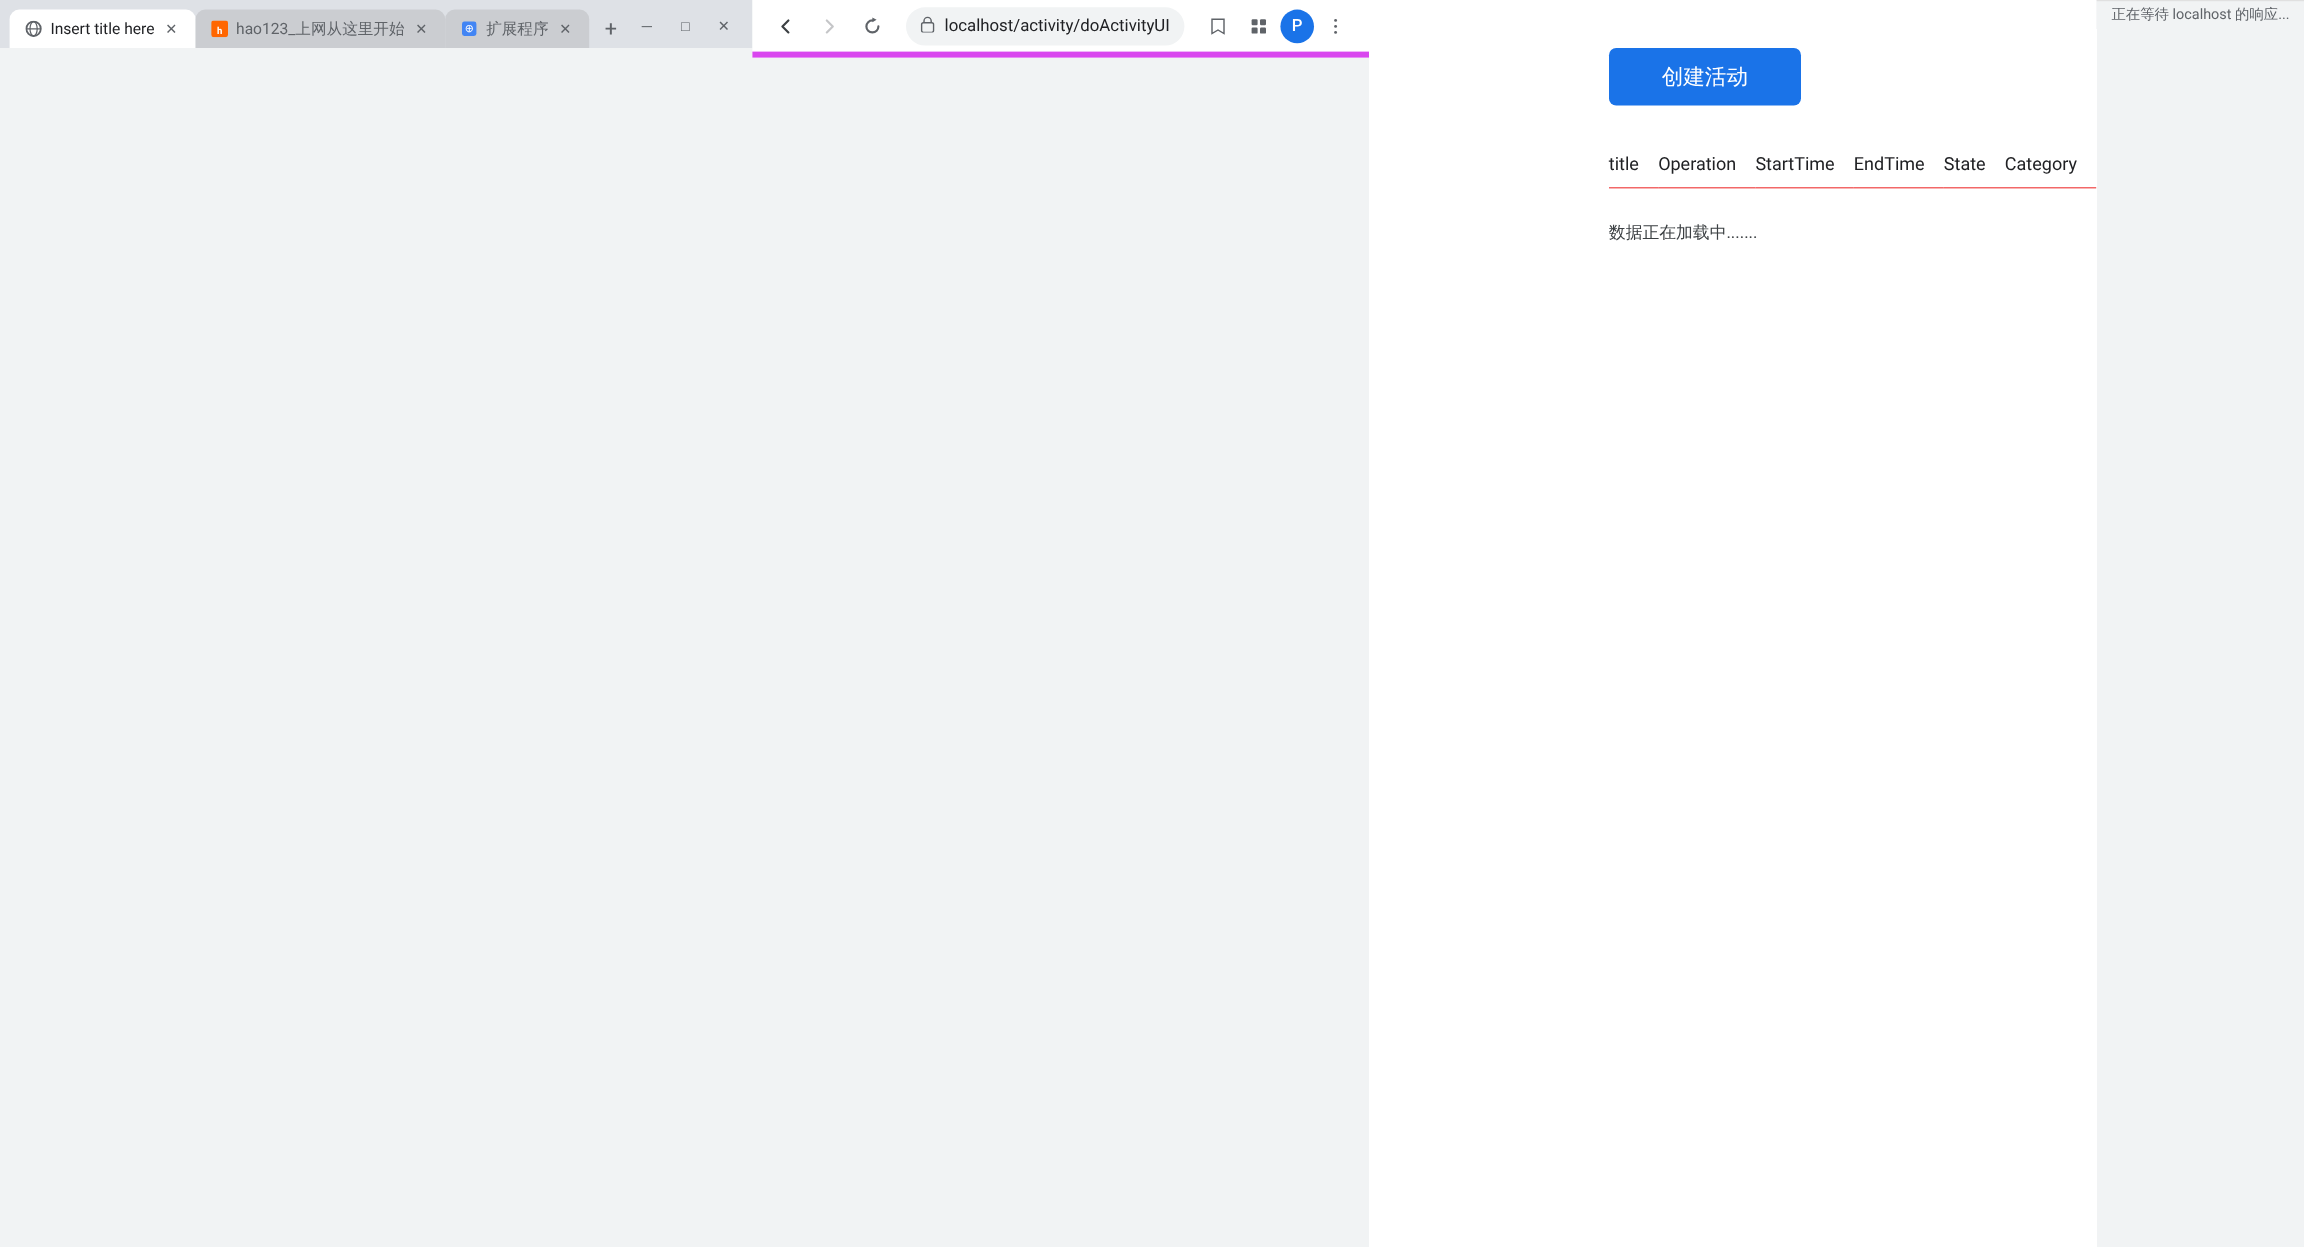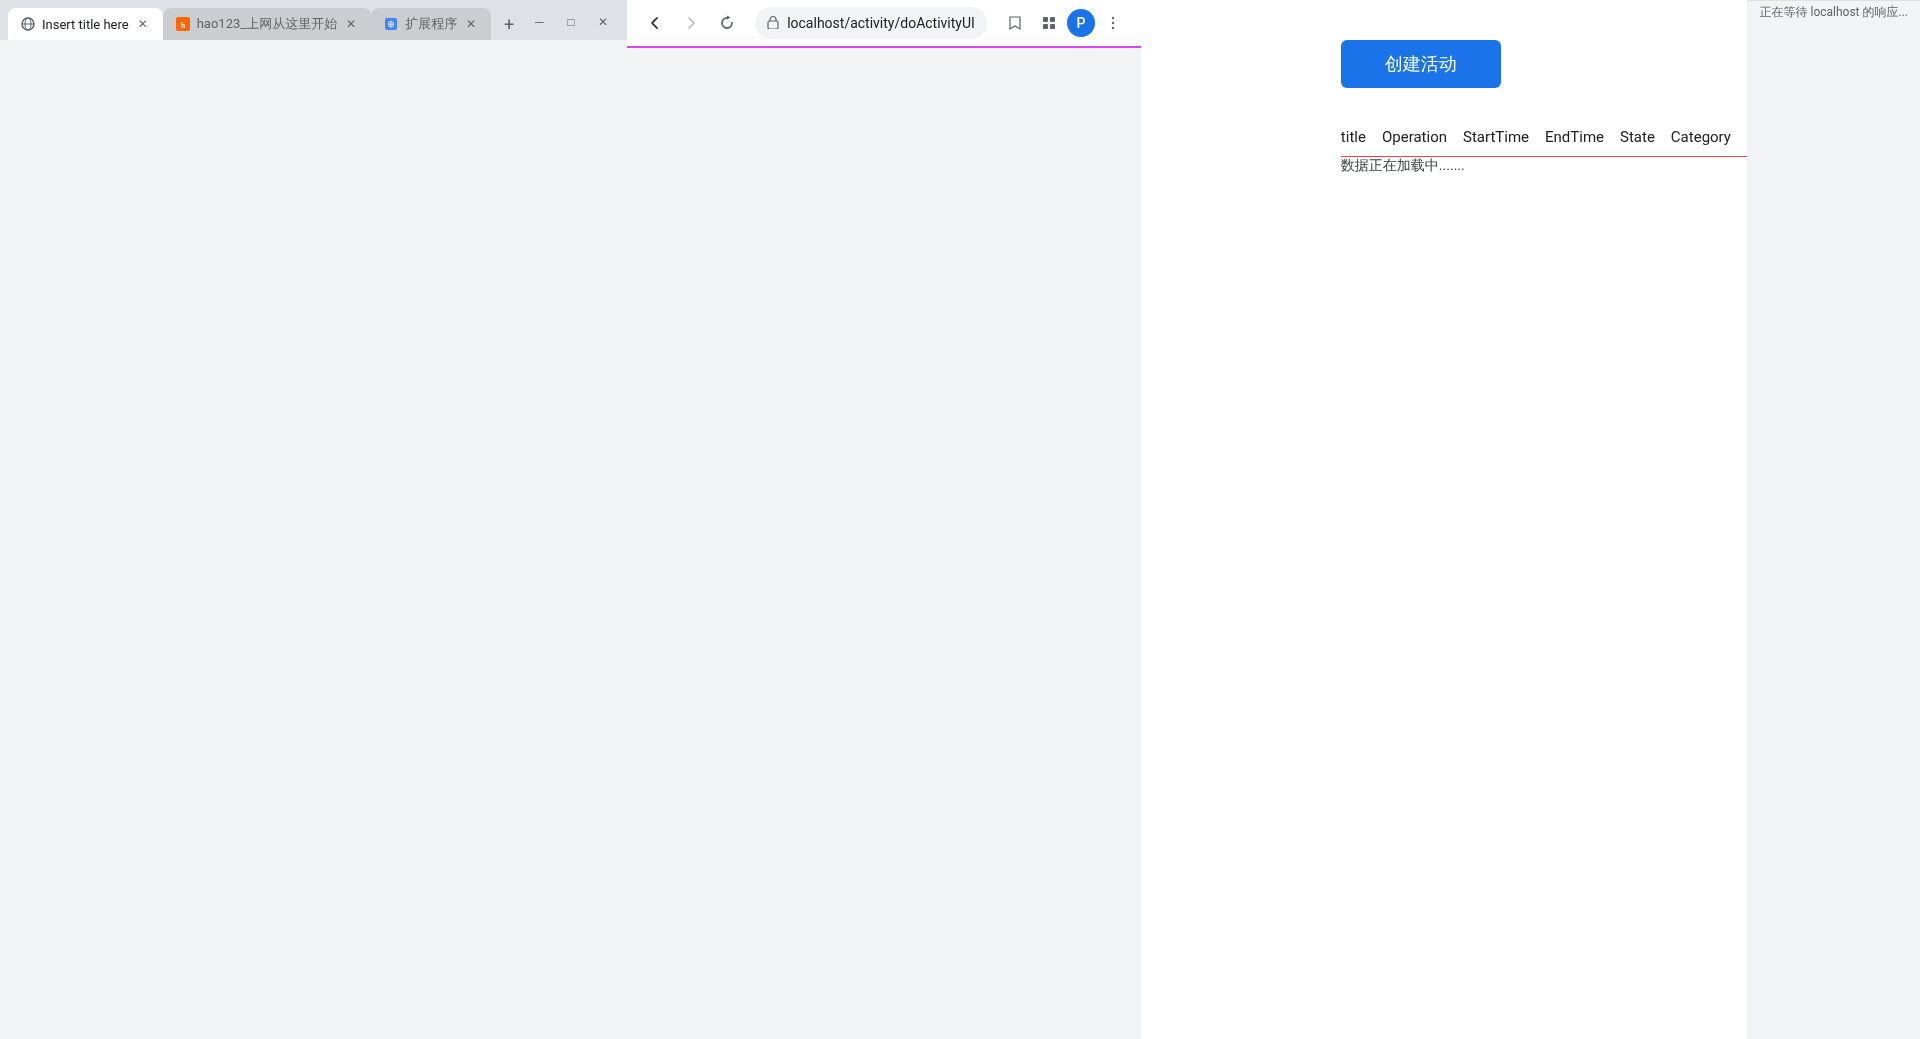--- a/index.html
+++ b/index.html
@@ -103,21 +103,21 @@
     }
 
     
     .nav-bar {
       height: 48px;
       background: #ffffff;
       display: flex;
       align-items: center;
       padding: 0 12px;
       gap: 4px;
-      border-bottom: 2px solid #d946ef;
+      border-bottom: 5px solid #d946ef;
     }
 
     .nav-btn {
       width: 32px;
       height: 32px;
       border-radius: 50%;
       display: flex;
       align-items: center;
       justify-content: center;
       cursor: pointer;
@@ -215,21 +215,21 @@
 
     .data-table th {
       text-align: left;
       padding: 10px 16px 10px 0;
       font-weight: 400;
       color: #202124;
       font-size: 15px;
     }
 
     .data-table td {
-      padding: 0 16px 12px 0;
+      padding: 28px 16px 12px 0;
       color: #3c4043;
       font-size: 14px;
     }
 
     
     .status-bar {
       height: 24px;
       background: #f1f3f4;
       display: flex;
       align-items: center;

